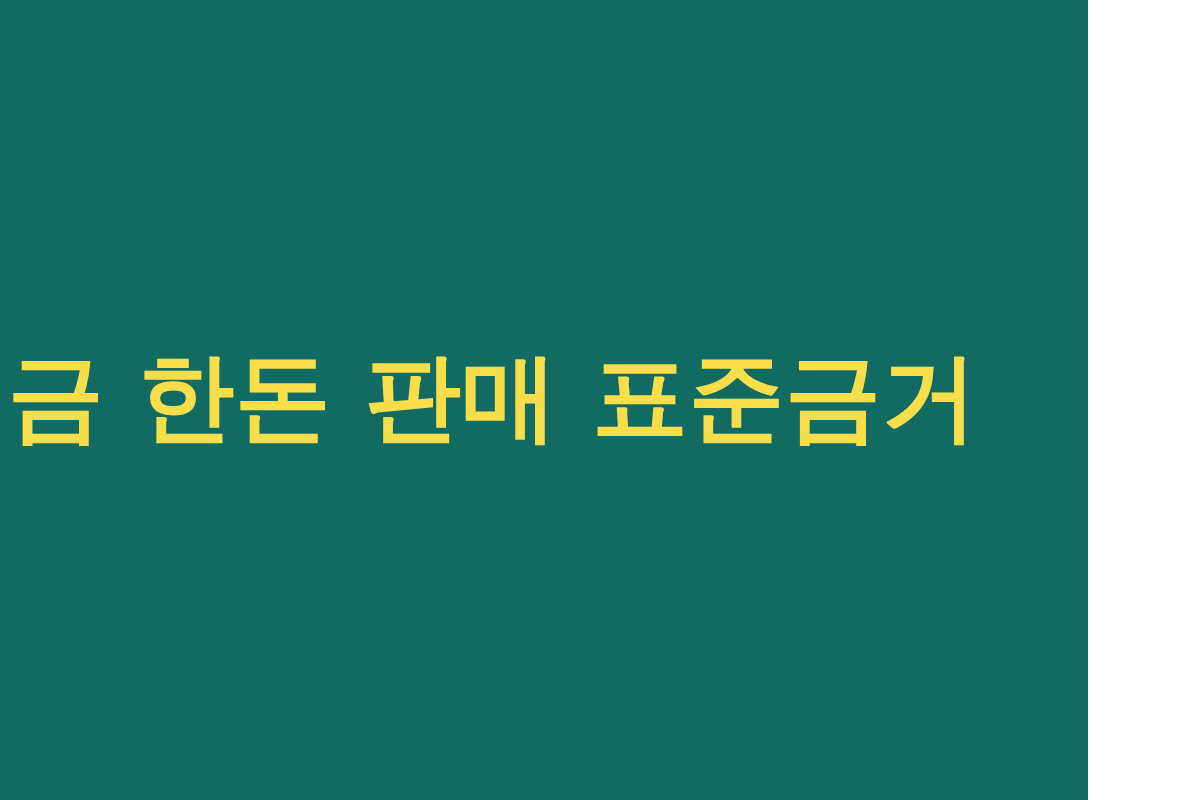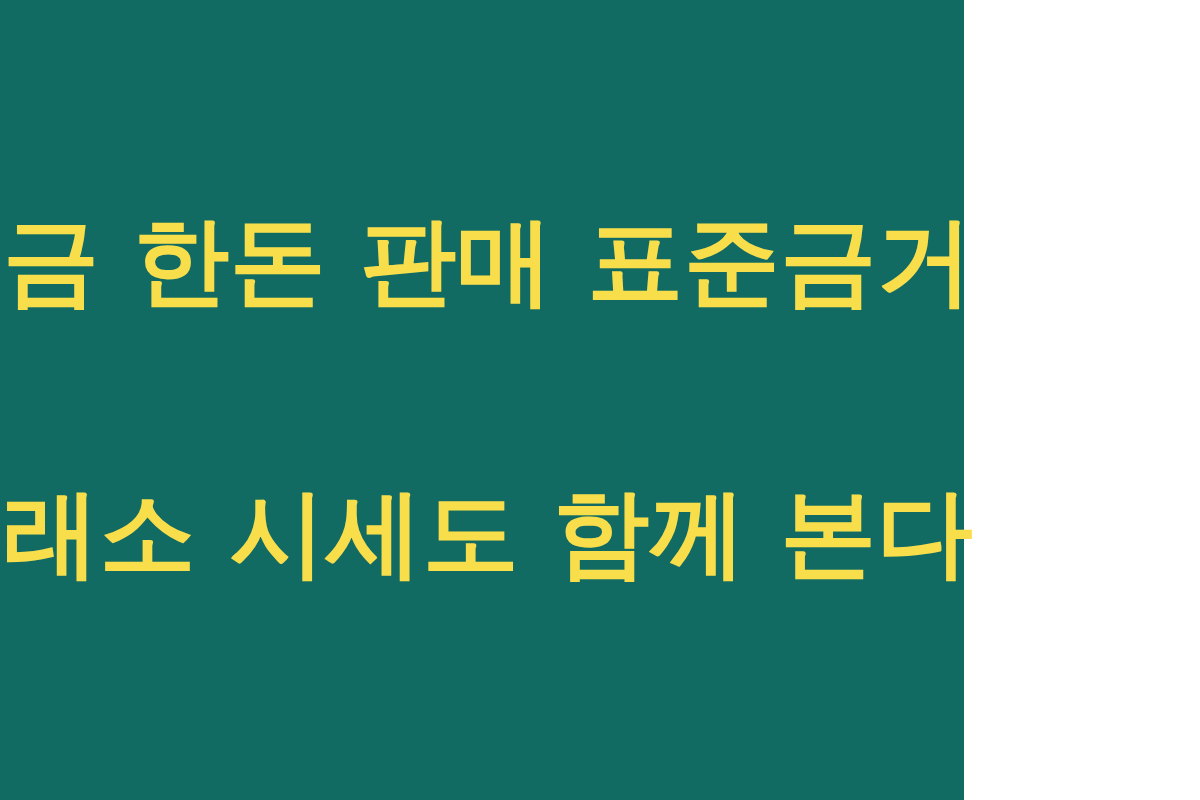--- a/index.html
+++ b/index.html
@@ -8,26 +8,26 @@
     padding: 0;
   }
   body {
     width: 1200px;
     height: 800px;
     overflow: hidden;
     font-family: "DejaVu Sans", "Liberation Sans", sans-serif;
   }
   #card {
     position: relative;
-    width: 964px;
+    width: 1088px;
     height: 800px;
     background: #116B63;
     display: flex;
     align-items: center;
-    justify-content: center;
+    justify-content: flex-end;
     box-sizing: border-box;
   }
   #headline {
     padding-left: 122px;
     padding-right: 110px;
     margin-top: -6px;
     color: #F9DE4B;
     font-family: "DejaVu Sans", "Liberation Sans", sans-serif;
     font-size: 96px;
     font-weight: 700;
@@ -42,15 +42,14 @@
     display: block;
     white-space: nowrap;
   }
 </style>
 </head>
 <body>
 
 <div id="card" style="background: rgb(17, 107, 99);">
   <div id="headline" style="color: rgb(249, 222, 75);">
     <span class="hl-line">금 한돈 판매 표준금거</span>
-    <span class="hl-line">래소 시세도 함께 본다</span>
   </div>
 </div>
 
 </body></html>

